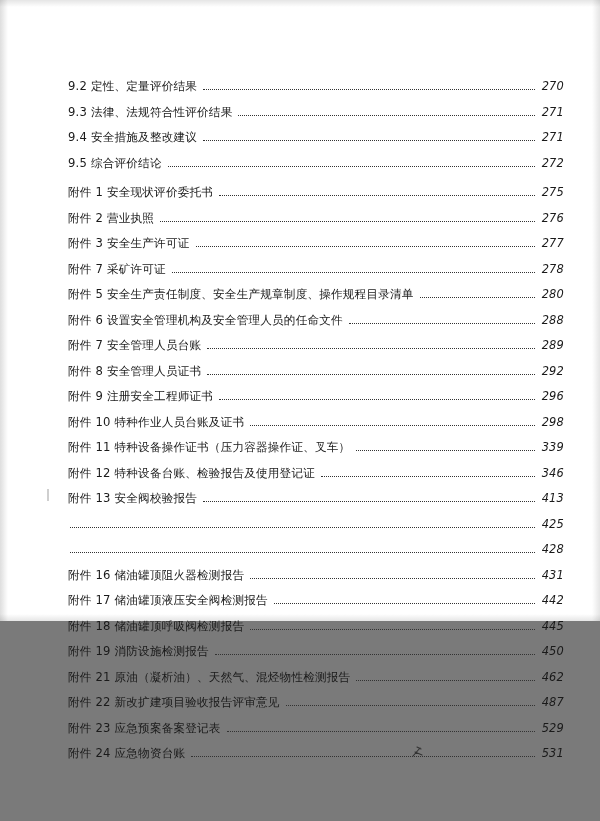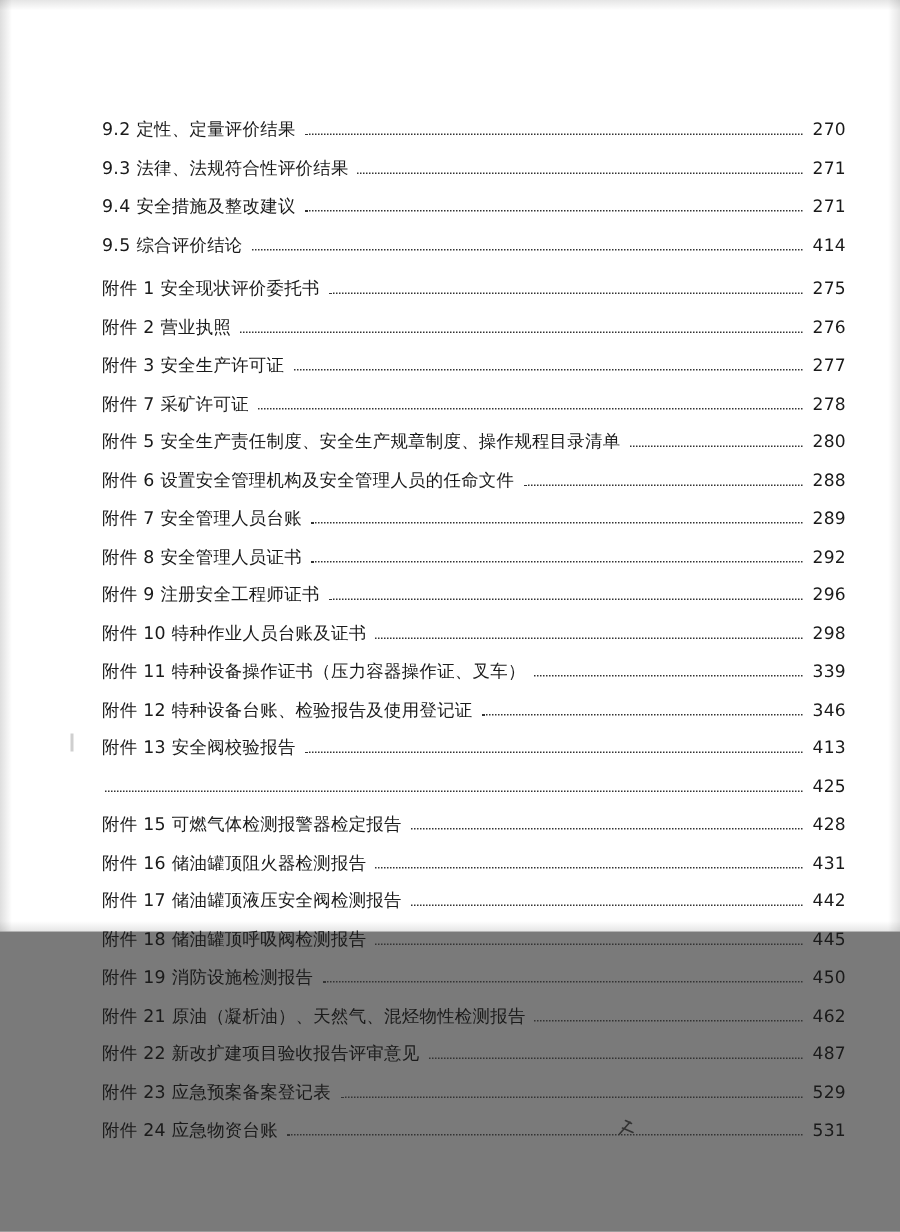--- a/index.html
+++ b/index.html
@@ -65,20 +65,21 @@
     margin: 0 2px 3px 2px;
     border-bottom: 1px dotted #333;
     min-width: 10px;
   }
   .page-num {
     flex: 0 0 auto;
     padding-left: 5px;
     text-align: right;
     font-size: 11.4px;
     letter-spacing: 0.2px;
+    font-style: italic;
   }
   .spacer-sm {
     height: 4px;
   }
   .mark {
     position: absolute;
     left: 412px;
     top: 746px;
     width: 14px;
     height: 12px;
@@ -140,21 +141,21 @@
           <span class="page-num">271</span>
         </div>
         <div class="toc-row indent-1">
           <span class="label">9.4  安全措施及整改建议</span>
           <span class="dots"></span>
           <span class="page-num">271</span>
         </div>
         <div class="toc-row indent-1">
           <span class="label">9.5  综合评价结论</span>
           <span class="dots"></span>
-          <span class="page-num">414</span>
+          <span class="page-num">272</span>
         </div>
         <div class="spacer-sm"></div>
         <div class="toc-row indent-1">
           <span class="label">附件 1  安全现状评价委托书</span>
           <span class="dots"></span>
           <span class="page-num">275</span>
         </div>
         <div class="toc-row indent-1">
           <span class="label">附件 2  营业执照</span>
           <span class="dots"></span>
@@ -213,21 +214,20 @@
         <div class="toc-row indent-1">
           <span class="label">附件 13  安全阀校验报告</span>
           <span class="dots"></span>
           <span class="page-num">413</span>
         </div>
         <div class="toc-row indent-1">
           <span class="dots"></span>
           <span class="page-num">425</span>
         </div>
         <div class="toc-row indent-1">
-          <span class="label">附件 15  可燃气体检测报警器检定报告</span>
           <span class="dots"></span>
           <span class="page-num">428</span>
         </div>
         <div class="toc-row indent-1">
           <span class="label">附件 16  储油罐顶阻火器检测报告</span>
           <span class="dots"></span>
           <span class="page-num">431</span>
         </div>
         <div class="toc-row indent-1">
           <span class="label">附件 17  储油罐顶液压安全阀检测报告</span>

